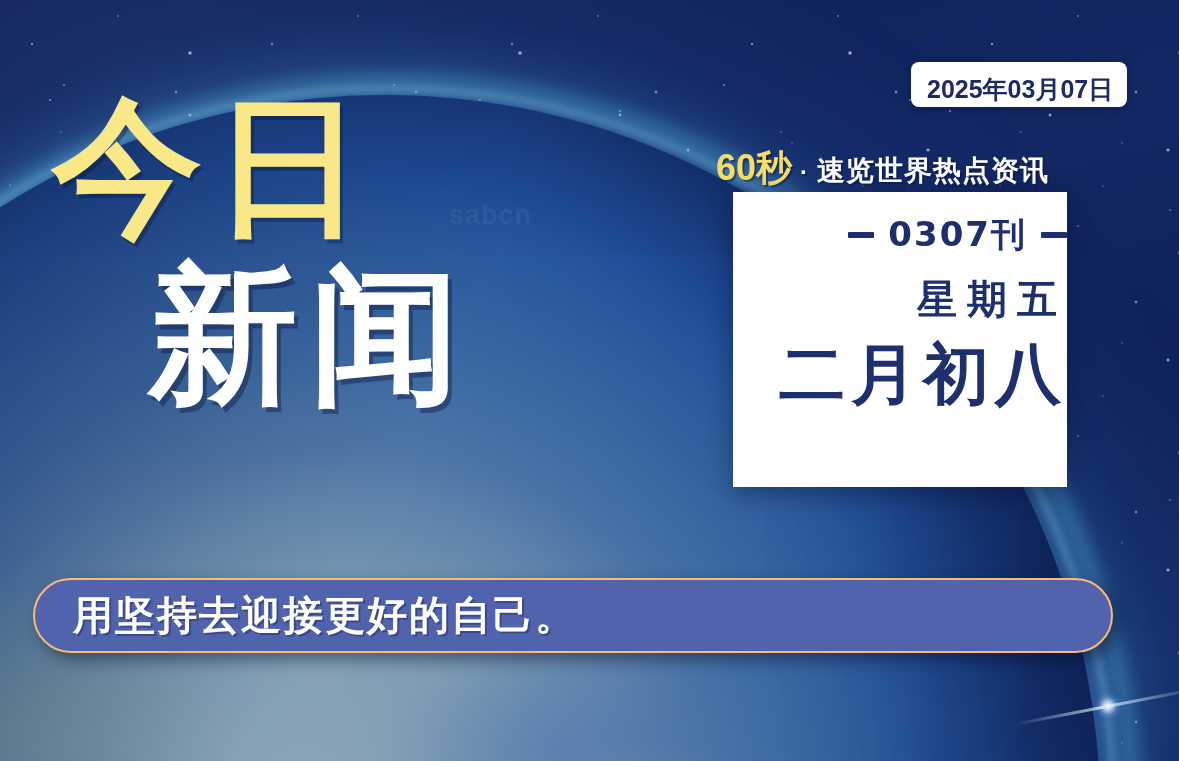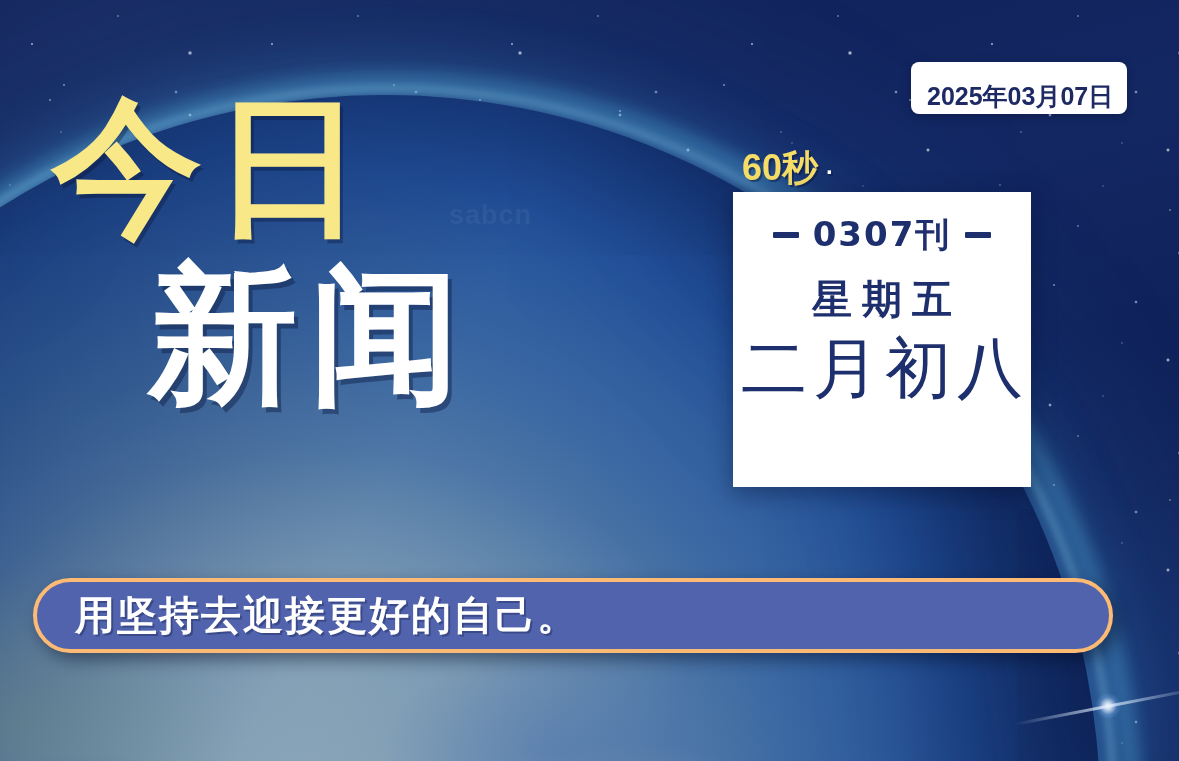--- a/index.html
+++ b/index.html
@@ -203,37 +203,37 @@
     text-shadow: 4px 5px 0 rgba(12,24,62,.42);
     text-align: right;
   }
 
   
   .date-pill {
     position: absolute;
     left: 911px;
     top: 62px;
     height: 36px;
-    padding: 16px 14px 0 16px;
+    padding: 9px 14px 0 16px;
     display: flex;
     align-items: center;
     background: #ffffff;
     border-radius: 8px;
     color: #1d2a63;
     font-size: 25px;
     font-weight: 700;
     letter-spacing: 0px;
     white-space: nowrap;
     box-shadow: 0 2px 8px rgba(5,12,40,.35);
   }
 
   
   .tagline {
     position: absolute;
-    left: 742px;
+    left: 716px;
     top: 144px;
     display: flex;
     align-items: baseline;
     white-space: nowrap;
     font-weight: 700;
     text-shadow: 2px 2px 0 rgba(10,22,58,.45);
   }
   .tag-60 {
     color: #f6dd68;
     font-size: 36px;
@@ -248,27 +248,27 @@
     color: #ffffff;
     font-size: 28px;
     letter-spacing: 1px;
   }
 
   
   .card {
     position: absolute;
     left: 733px;
     top: 192px;
-    width: 298px;
+    width: 334px;
     height: 295px;
     background: #ffffff;
     box-shadow: 0 6px 22px rgba(4,12,40,.40);
     display: flex;
     flex-direction: column;
-    align-items: center;
+    align-items: flex-end;
     justify-content: flex-start;
     color: #1e2f6e;
   }
   .card-issue {
     margin-top: 20px;
     font-size: 34px;
     font-weight: 700;
     letter-spacing: 2px;
     display: flex;
     align-items: center;
@@ -286,38 +286,38 @@
   .card-weekday {
     margin-top: 20px;
     font-size: 40px;
     font-weight: 700;
     letter-spacing: 10px;
     text-indent: 10px;
     line-height: 1.05;
     font-family: "DejaVu Sans", "Liberation Sans", sans-serif;
   }
   .card-lunar {
-    margin-top: 14px;
+    margin-top: 20px;
     font-size: 66px;
-    font-weight: 400;
+    font-weight: 700;
     letter-spacing: 6px;
     text-indent: 6px;
     line-height: 1.05;
     font-family: "DejaVu Sans", "Liberation Sans", sans-serif;
   }
 
   
   .banner {
     position: absolute;
     left: 33px;
     top: 578px;
     width: 1080px;
     height: 75px;
     background: #5163ad;
-    border: 4px solid #fdba74;
+    border: 2px solid #fdba74;
     border-radius: 40px;
     box-sizing: border-box;
     display: flex;
     align-items: center;
     box-shadow: 6px 7px 16px rgba(4,10,35,.45);
   }
   .banner-text {
     margin-left: 38px;
     color: #ffffff;
     font-size: 40px;
@@ -356,20 +356,21 @@
     <div class="mast-line mast-bottom">新闻</div>
   </div>
 
   <div class="date-pill">
     <span>2025年03月07日</span>
   </div>
 
   <div class="tagline">
     <span class="tag-60">60秒</span>
     <span class="tag-dot">·</span>
+    <span class="tag-rest">速览世界热点资讯</span>
   </div>
 
   <div class="card">
     <div class="card-issue">
       <span class="dash"></span>
       <span>0307刊</span>
       <span class="dash"></span>
     </div>
     <div class="card-weekday">星期五</div>
     <div class="card-lunar">二月初八</div>

